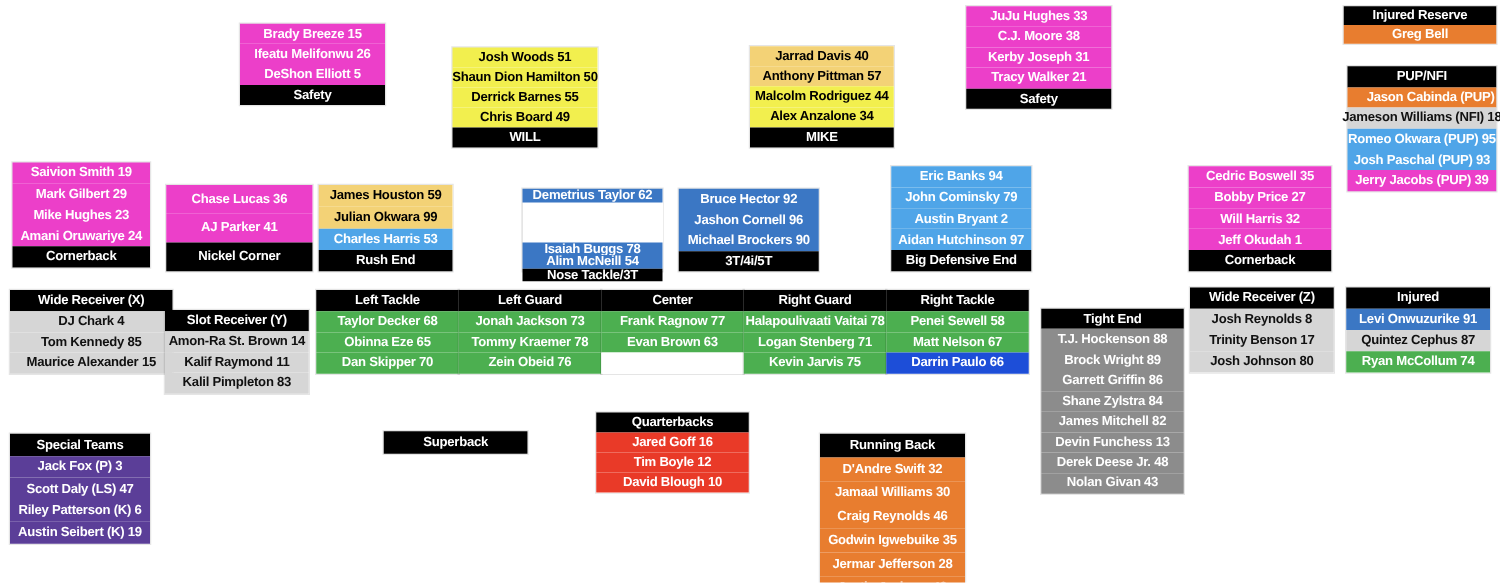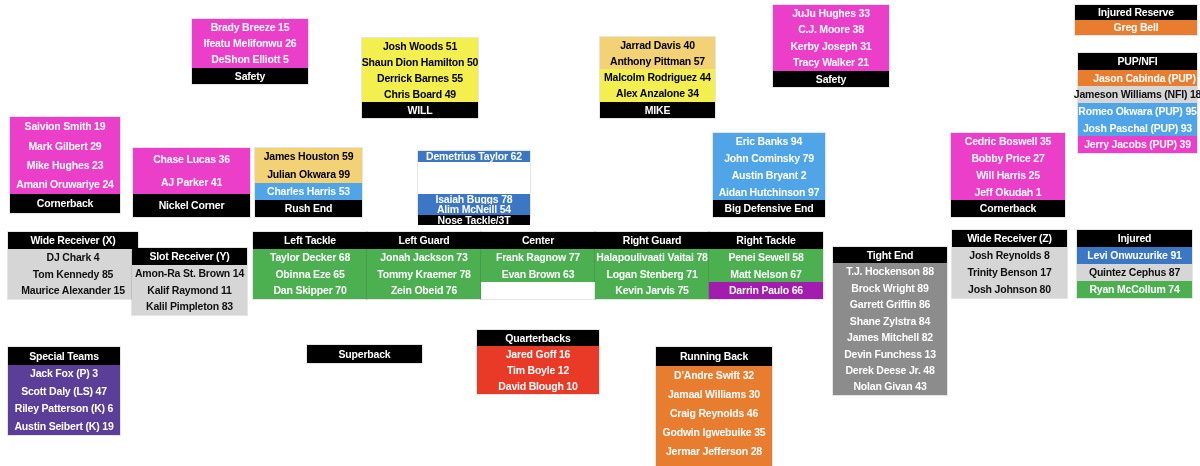--- a/index.html
+++ b/index.html
@@ -72,21 +72,21 @@
       <div class="row" style="background: rgb(232, 125, 47); color: rgb(255, 255, 255);">Greg Bell</div>
     </div>
     <div class="group" style="left: 1078px; top: 53px; width: 119px; height: 100px;">
       <div class="row header" style="background: rgb(0, 0, 0); color: rgb(255, 255, 255);">PUP/NFI</div>
       <div class="row" style="background: rgb(232, 125, 47); color: rgb(255, 255, 255); padding-left: 28px;">Jason Cabinda (PUP) 45</div>
       <div class="row" style="background: rgb(214, 214, 214); color: rgb(17, 17, 17);">Jameson Williams (NFI) 18</div>
       <div class="row" style="background: rgb(79, 165, 232); color: rgb(255, 255, 255);">Romeo Okwara (PUP) 95</div>
       <div class="row" style="background: rgb(79, 165, 232); color: rgb(255, 255, 255);">Josh Paschal (PUP) 93</div>
       <div class="row" style="background: rgb(236, 63, 201); color: rgb(255, 255, 255);">Jerry Jacobs (PUP) 39</div>
     </div>
-    <div class="group" style="left: 10px; top: 117px; width: 110px; height: 96px;">
+    <div class="group" style="left: 10px; top: 130px; width: 110px; height: 84px;">
       <div class="row" style="background: rgb(236, 63, 201); color: rgb(255, 255, 255);">Saivion Smith 19</div>
       <div class="row" style="background: rgb(236, 63, 201); color: rgb(255, 255, 255);">Mark Gilbert 29</div>
       <div class="row" style="background: rgb(236, 63, 201); color: rgb(255, 255, 255);">Mike Hughes 23</div>
       <div class="row" style="background: rgb(236, 63, 201); color: rgb(255, 255, 255);">Amani Oruwariye 24</div>
       <div class="row header" style="background: rgb(0, 0, 0); color: rgb(255, 255, 255);">Cornerback</div>
     </div>
     <div class="group" style="left: 133px; top: 148px; width: 117px; height: 69px;">
       <div class="row" style="background: rgb(236, 63, 201); color: rgb(255, 255, 255);">Chase Lucas 36</div>
       <div class="row" style="background: rgb(236, 63, 201); color: rgb(255, 255, 255);">AJ Parker 41</div>
       <div class="row header" style="background: rgb(0, 0, 0); color: rgb(255, 255, 255);">Nickel Corner</div>
@@ -95,32 +95,38 @@
       <div class="row" style="background: rgb(243, 210, 118); color: rgb(0, 0, 0);">James Houston 59</div>
       <div class="row" style="background: rgb(243, 210, 118); color: rgb(0, 0, 0);">Julian Okwara 99</div>
       <div class="row" style="background: rgb(79, 165, 232); color: rgb(255, 255, 255);">Charles Harris 53</div>
       <div class="row header" style="background: rgb(0, 0, 0); color: rgb(255, 255, 255);">Rush End</div>
     </div>
     <div class="group" style="left: 418px; top: 151px; width: 112px; height: 66px;">
       <div class="row" style="background: rgb(59, 119, 196); color: rgb(255, 255, 255);">Demetrius Taylor 62</div>
       <div class="row" style="background: rgb(59, 119, 196); color: rgb(255, 255, 255); margin-top: 32px;">Isaiah Buggs 78</div>
       <div class="row" style="background: rgb(59, 119, 196); color: rgb(255, 255, 255);">Alim McNeill 54</div>
       <div class="row header" style="background: rgb(0, 0, 0); color: rgb(255, 255, 255);">Nose Tackle/3T</div>
+    </div>
+    <div class="group" style="left: 543px; top: 151px; width: 112px; height: 66px;">
+      <div class="row" style="background: rgb(59, 119, 196); color: rgb(255, 255, 255);">Bruce Hector 92</div>
+      <div class="row" style="background: rgb(59, 119, 196); color: rgb(255, 255, 255);">Jashon Cornell 96</div>
+      <div class="row" style="background: rgb(59, 119, 196); color: rgb(255, 255, 255);">Michael Brockers 90</div>
+      <div class="row header" style="background: rgb(0, 0, 0); color: rgb(255, 255, 255);">3T/4i/5T</div>
     </div>
     <div class="group" style="left: 713px; top: 133px; width: 112px; height: 84px;">
       <div class="row" style="background: rgb(79, 165, 232); color: rgb(255, 255, 255);">Eric Banks 94</div>
       <div class="row" style="background: rgb(79, 165, 232); color: rgb(255, 255, 255);">John Cominsky 79</div>
       <div class="row" style="background: rgb(79, 165, 232); color: rgb(255, 255, 255);">Austin Bryant 2</div>
       <div class="row" style="background: rgb(79, 165, 232); color: rgb(255, 255, 255);">Aidan Hutchinson 97</div>
       <div class="row header" style="background: rgb(0, 0, 0); color: rgb(255, 255, 255);">Big Defensive End</div>
     </div>
     <div class="group" style="left: 951px; top: 133px; width: 114px; height: 84px;">
       <div class="row" style="background: rgb(236, 63, 201); color: rgb(255, 255, 255);">Cedric Boswell 35</div>
       <div class="row" style="background: rgb(236, 63, 201); color: rgb(255, 255, 255);">Bobby Price 27</div>
-      <div class="row" style="background: rgb(236, 63, 201); color: rgb(255, 255, 255);">Will Harris 25</div>
+      <div class="row" style="background: rgb(236, 63, 201); color: rgb(255, 255, 255);">Will Harris 32</div>
       <div class="row" style="background: rgb(236, 63, 201); color: rgb(255, 255, 255);">Jeff Okudah 1</div>
       <div class="row header" style="background: rgb(0, 0, 0); color: rgb(255, 255, 255);">Cornerback</div>
     </div>
     <div class="group" style="left: 8px; top: 232px; width: 130px; height: 67px;">
       <div class="row header" style="background: rgb(0, 0, 0); color: rgb(255, 255, 255);">Wide Receiver (X)</div>
       <div class="row" style="background: rgb(214, 214, 214); color: rgb(17, 17, 17);">DJ Chark 4</div>
       <div class="row" style="background: rgb(214, 214, 214); color: rgb(17, 17, 17);">Tom Kennedy 85</div>
       <div class="row" style="background: rgb(214, 214, 214); color: rgb(17, 17, 17);">Maurice Alexander 15</div>
     </div>
     <div class="group" style="left: 132px; top: 248px; width: 115px; height: 67px;">
@@ -150,21 +156,21 @@
     <div class="group" style="left: 595px; top: 232px; width: 114px; height: 67px;">
       <div class="row header" style="background: rgb(0, 0, 0); color: rgb(255, 255, 255);">Right Guard</div>
       <div class="row" style="background: rgb(76, 175, 80); color: rgb(255, 255, 255);">Halapoulivaati Vaitai 78</div>
       <div class="row" style="background: rgb(76, 175, 80); color: rgb(255, 255, 255);">Logan Stenberg 71</div>
       <div class="row" style="background: rgb(76, 175, 80); color: rgb(255, 255, 255);">Kevin Jarvis 75</div>
     </div>
     <div class="group" style="left: 709px; top: 232px; width: 114px; height: 67px;">
       <div class="row header" style="background: rgb(0, 0, 0); color: rgb(255, 255, 255);">Right Tackle</div>
       <div class="row" style="background: rgb(76, 175, 80); color: rgb(255, 255, 255);">Penei Sewell 58</div>
       <div class="row" style="background: rgb(76, 175, 80); color: rgb(255, 255, 255);">Matt Nelson 67</div>
-      <div class="row" style="background: #a21caf; color: rgb(255, 255, 255);">Darrin Paulo 66</div>
+      <div class="row" style="background: #1d4ed8; color: rgb(255, 255, 255);">Darrin Paulo 66</div>
     </div>
     <div class="group" style="left: 833px; top: 247px; width: 114px; height: 148px;">
       <div class="row header" style="background: rgb(0, 0, 0); color: rgb(255, 255, 255);">Tight End</div>
       <div class="row" style="background: rgb(140, 140, 140); color: rgb(255, 255, 255);">T.J. Hockenson 88</div>
       <div class="row" style="background: rgb(140, 140, 140); color: rgb(255, 255, 255);">Brock Wright 89</div>
       <div class="row" style="background: rgb(140, 140, 140); color: rgb(255, 255, 255);">Garrett Griffin 86</div>
       <div class="row" style="background: rgb(140, 140, 140); color: rgb(255, 255, 255);">Shane Zylstra 84</div>
       <div class="row" style="background: rgb(140, 140, 140); color: rgb(255, 255, 255);">James Mitchell 82</div>
       <div class="row" style="background: rgb(140, 140, 140); color: rgb(255, 255, 255); text-align: right;">Devin Funchess 13</div>
       <div class="row" style="background: rgb(140, 140, 140); color: rgb(255, 255, 255);">Derek Deese Jr. 48</div>

